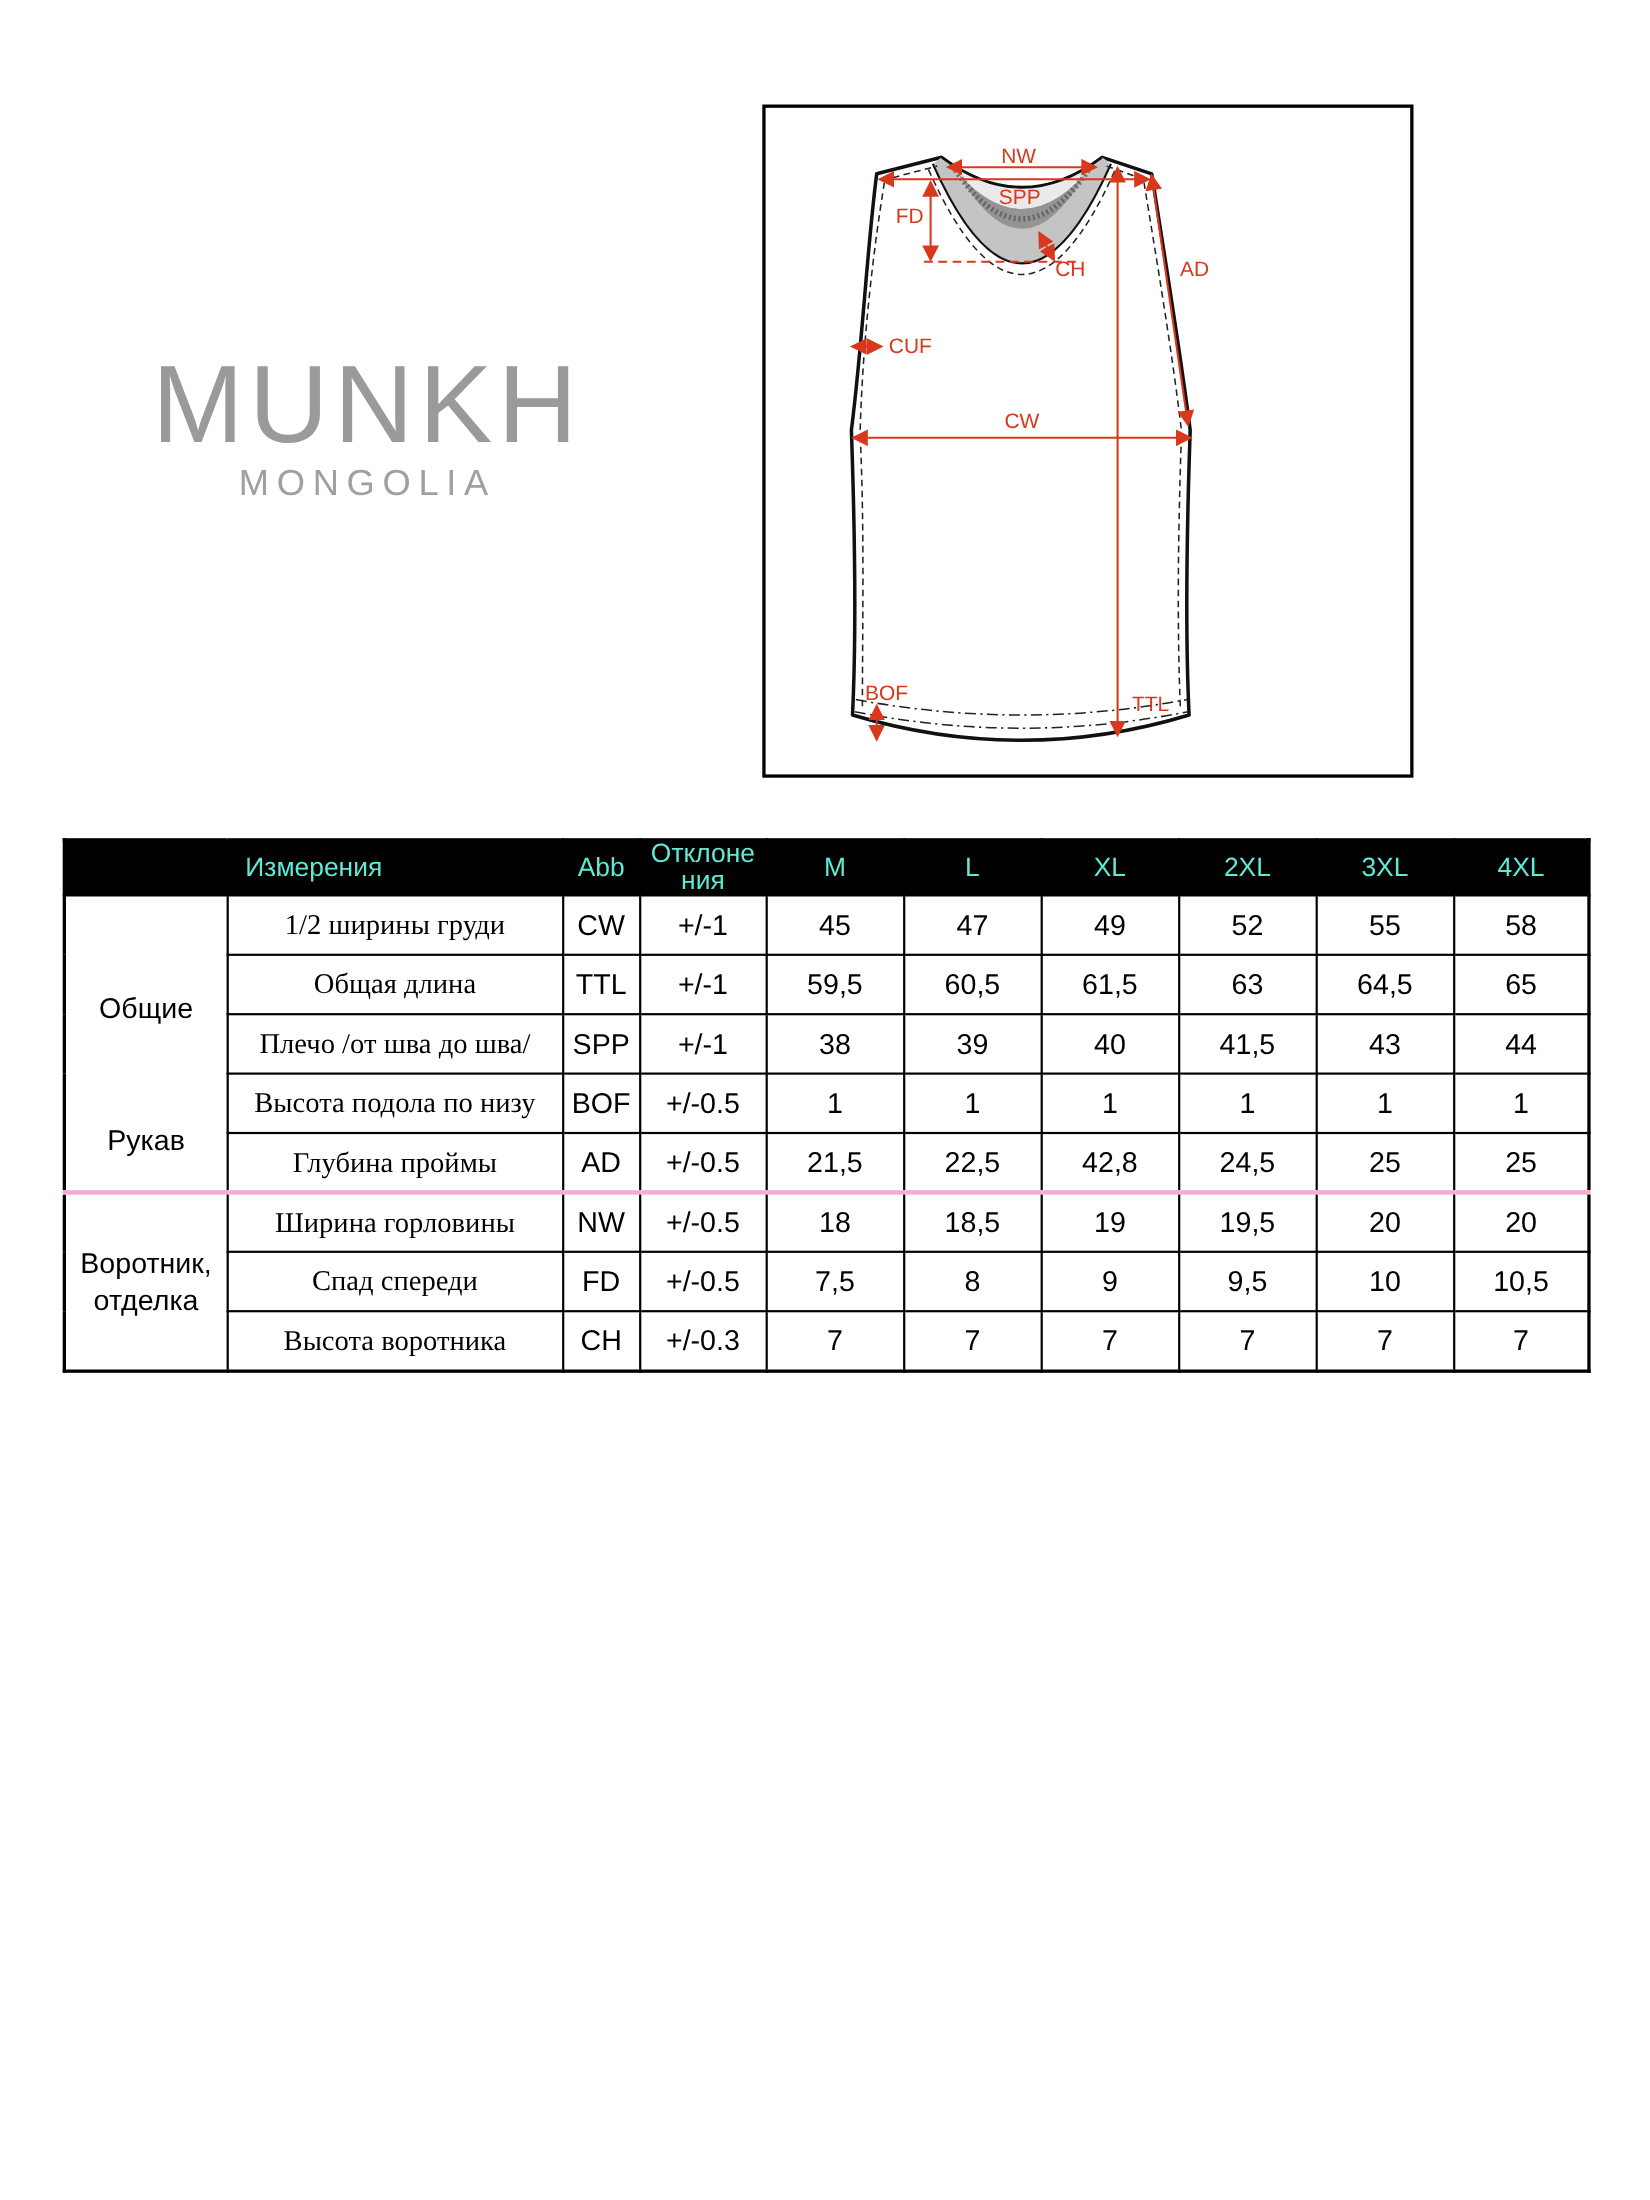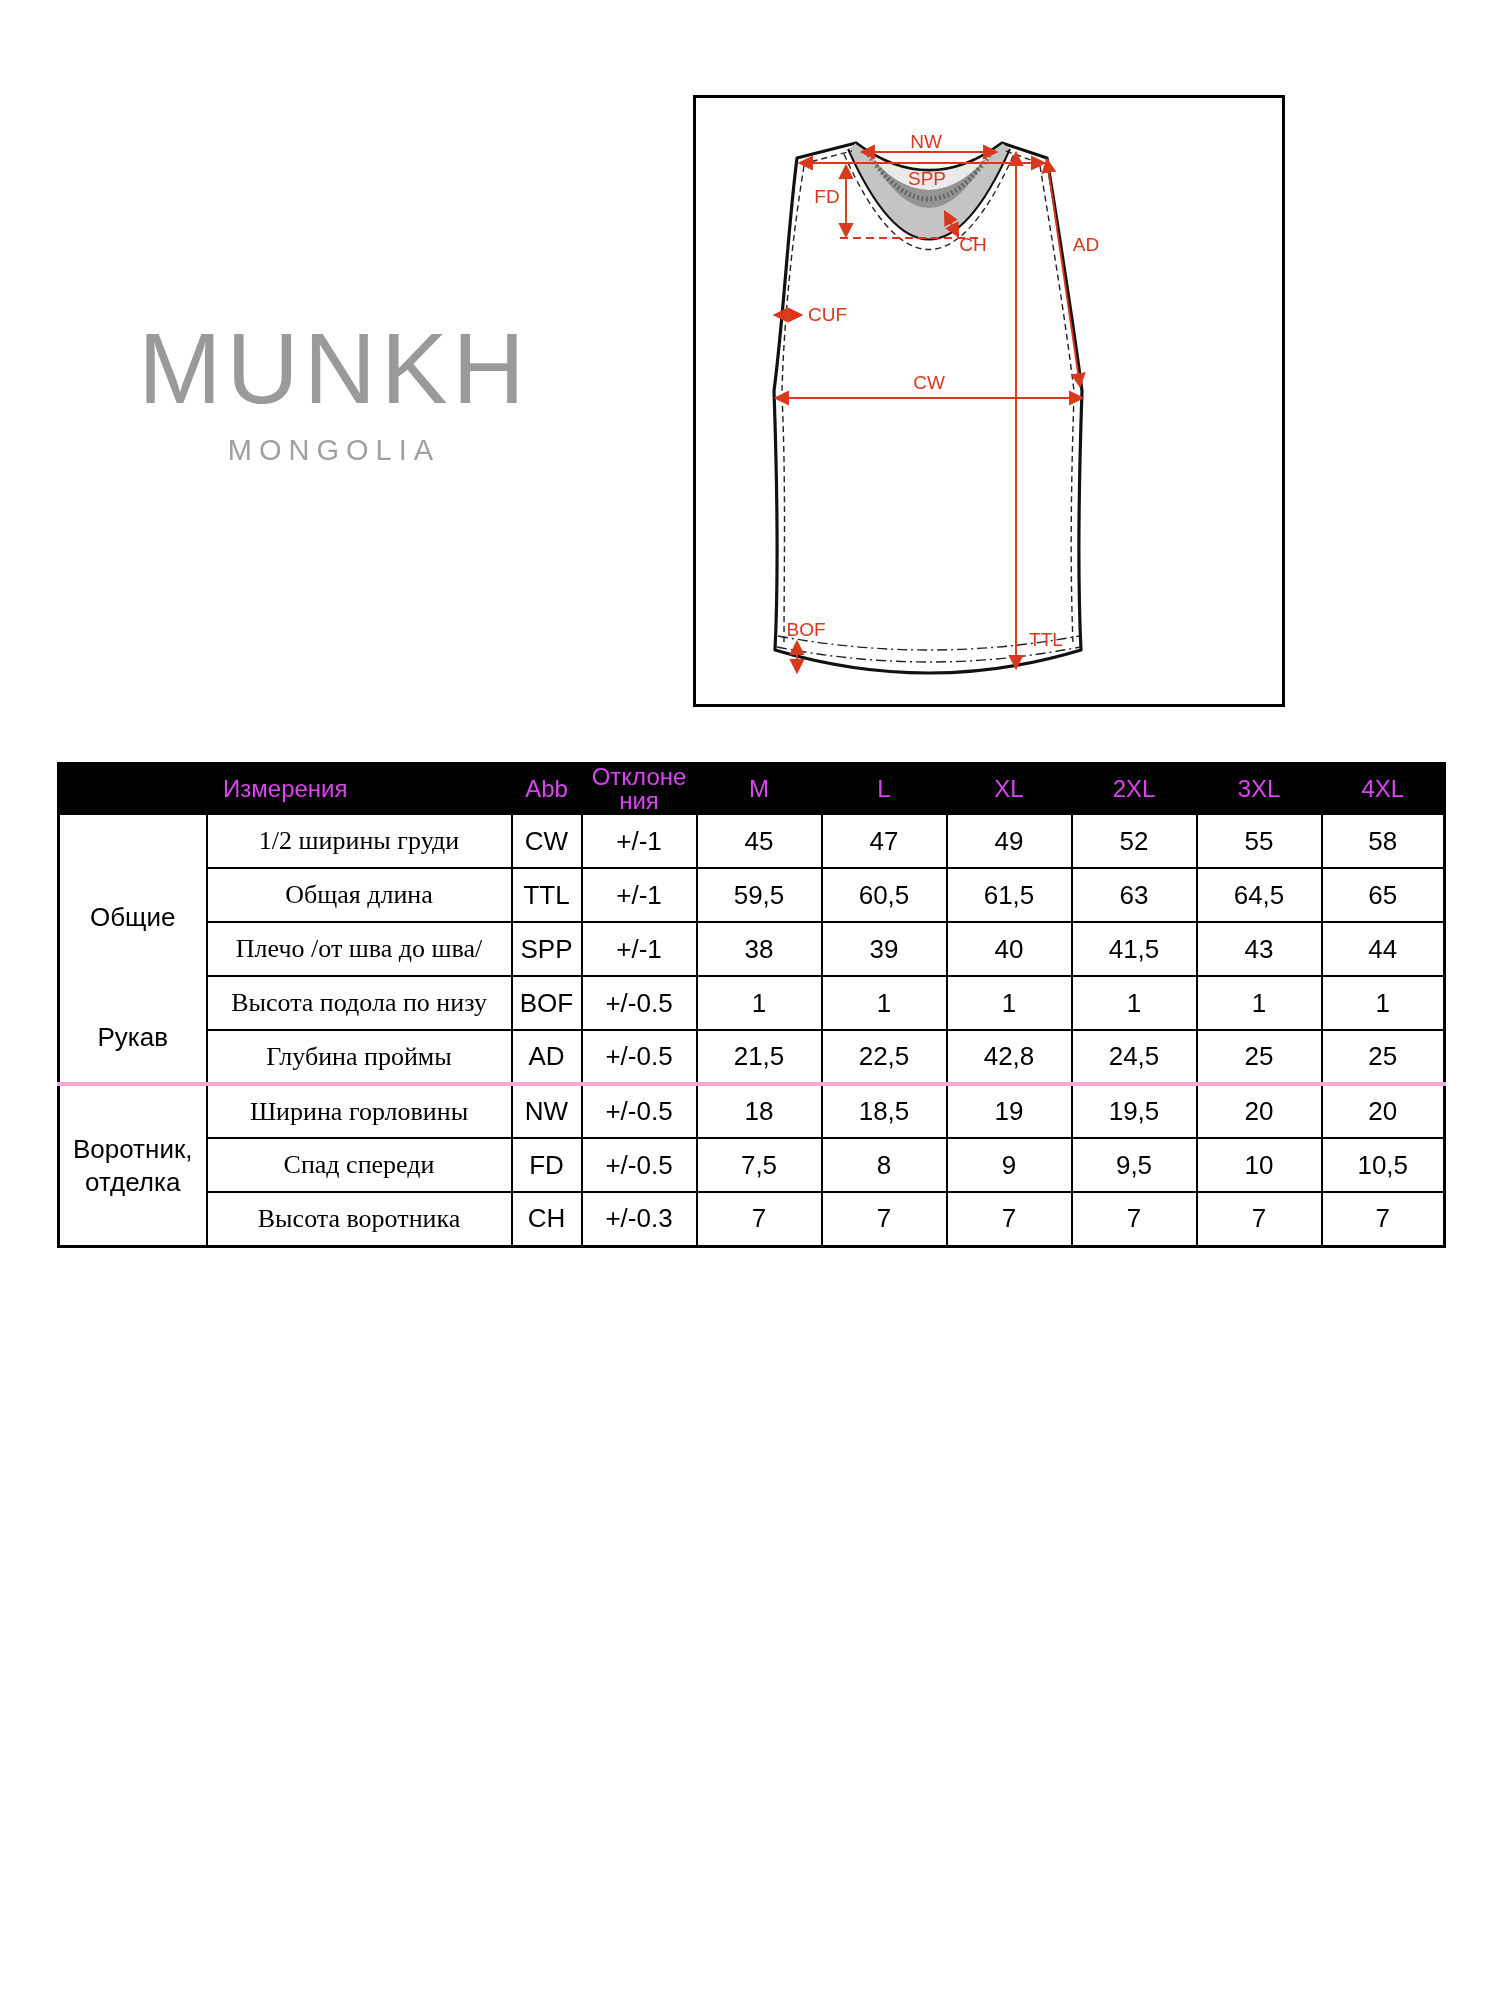--- a/index.html
+++ b/index.html
@@ -7,21 +7,21 @@
     position:relative;width:1500px;height:2000px;background:#fff;overflow:hidden;
     font-family:"Liberation Sans","DejaVu Sans",sans-serif;color:#000;
   }
   
   .logo{position:absolute;left:114px;top:318px;width:440px;text-align:center;}
   .logo-main{
     font-size:100px;line-height:1;color:var(--logo-gray);
     letter-spacing:5px;font-weight:400;white-space:nowrap;
   }
   .logo-sub{
-    margin-top:16px;font-size:29px;color:var(--logo-gray2);
+    margin-top:2px;font-size:33px;color:var(--logo-gray2);
     letter-spacing:7px;font-weight:400;white-space:nowrap;
   }
   
   .diagram-box{
     position:absolute;left:693px;top:95px;width:592px;height:612px;
     border:3px solid #000;box-sizing:border-box;background:#fff;
   }
   .diagram-box svg{display:block;}
   .outline{fill:#fff;stroke:#111;stroke-width:3.2;stroke-linejoin:round;}
   .thin-solid{fill:none;stroke:#111;stroke-width:2;}
@@ -36,21 +36,21 @@
   .arrfill{fill:var(--accent);}
   .red-label{fill:var(--accent);font-size:19px;font-family:"Liberation Sans",sans-serif;}
   
   table.spec{
     position:absolute;left:57px;top:762px;width:1386px;
     border-collapse:collapse;table-layout:fixed;
     border:3px solid #000;
   }
   table.spec th,table.spec td{border:2px solid #000;box-sizing:border-box;}
   table.spec thead th{
-    background:#000;color:#d946ef;border-color:#000;
+    background:#000;color:#5eead4;border-color:#000;
     font-weight:400;font-size:24px;height:50px;text-align:center;vertical-align:middle;padding:0;
   }
   th.th-measure{text-align:left;padding-left:8px;font-size:25px;}
   th.th-tol span{display:block;line-height:24px;}
   table.spec tbody td{
     height:54px;font-size:26px;text-align:center;vertical-align:middle;
     padding:0;background:#fff;font-weight:400;
   }
   td.name-cell{text-align:left;padding-left:6px;font-family:Liberation Serif, serif;}
   td.group-cell{padding:0;}

